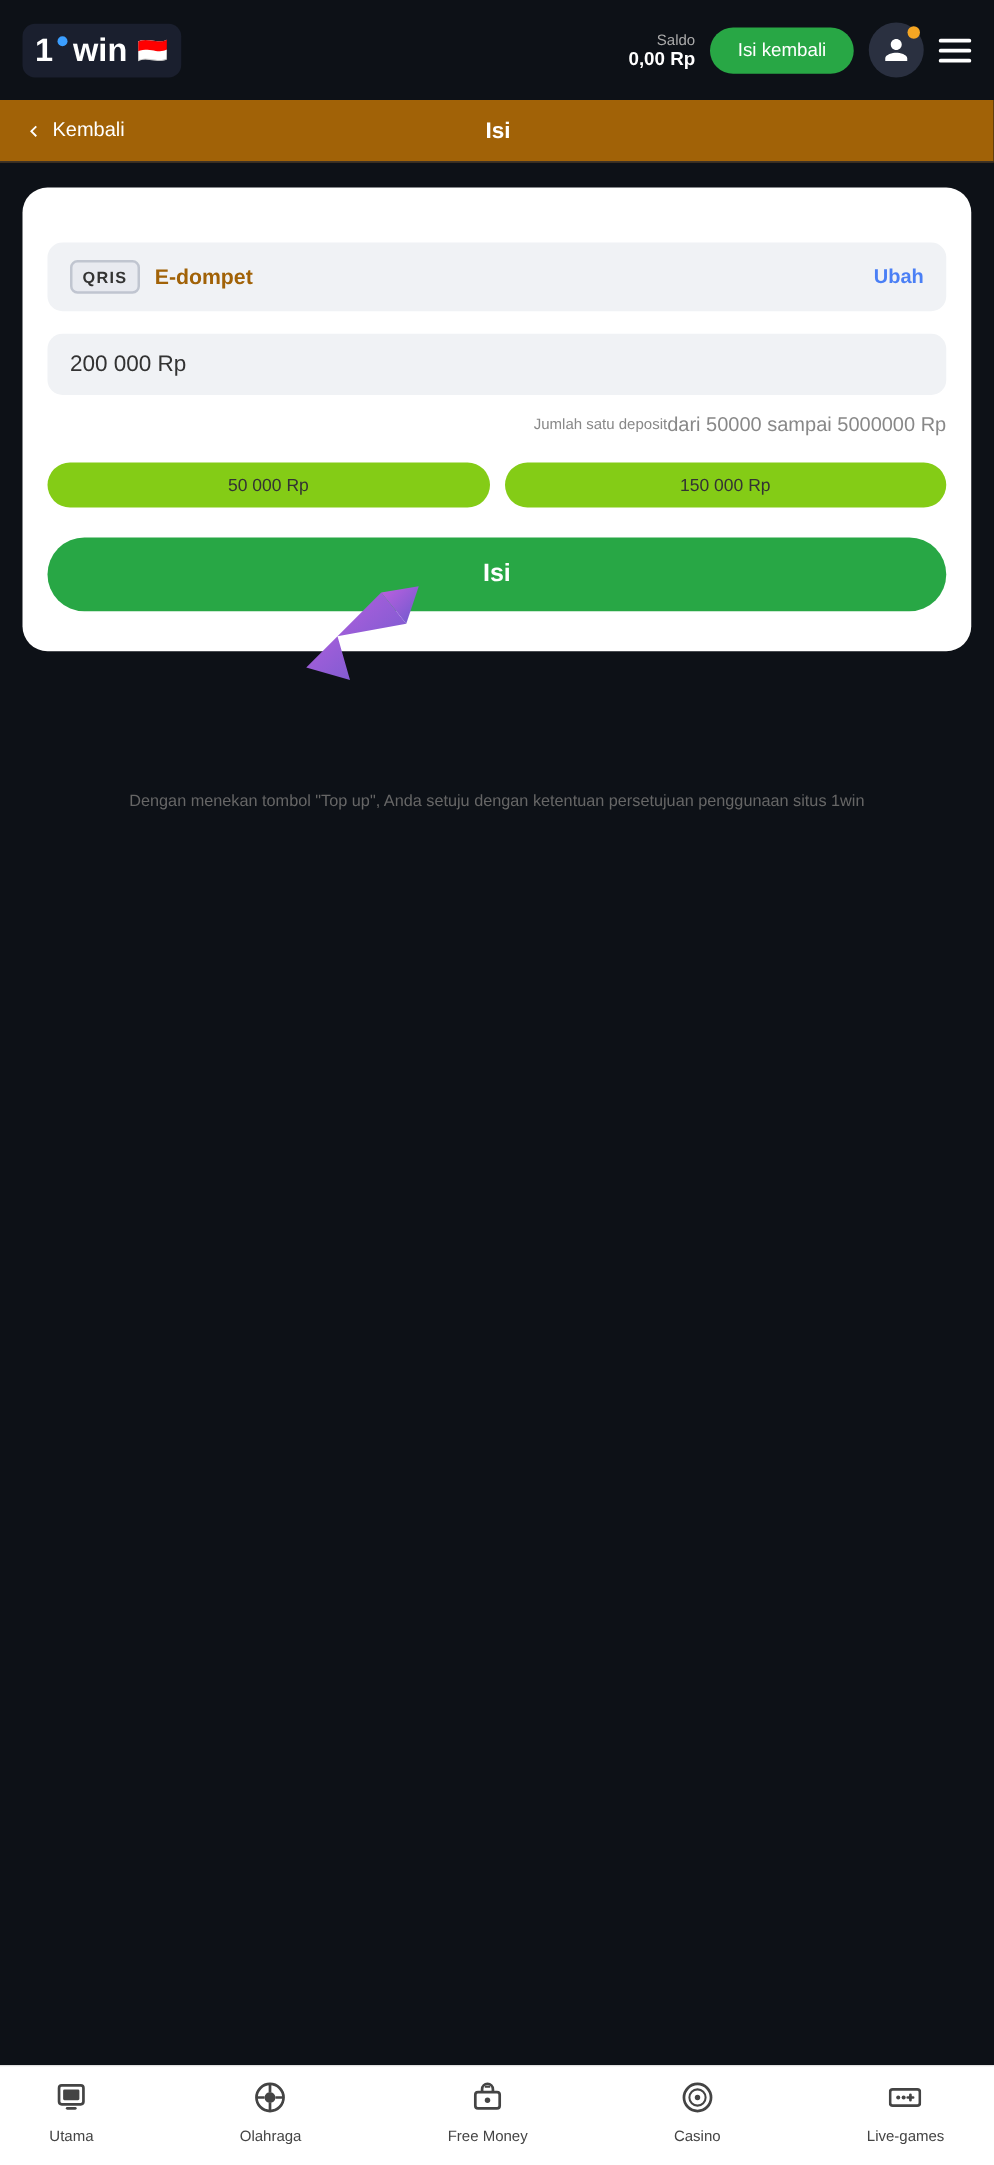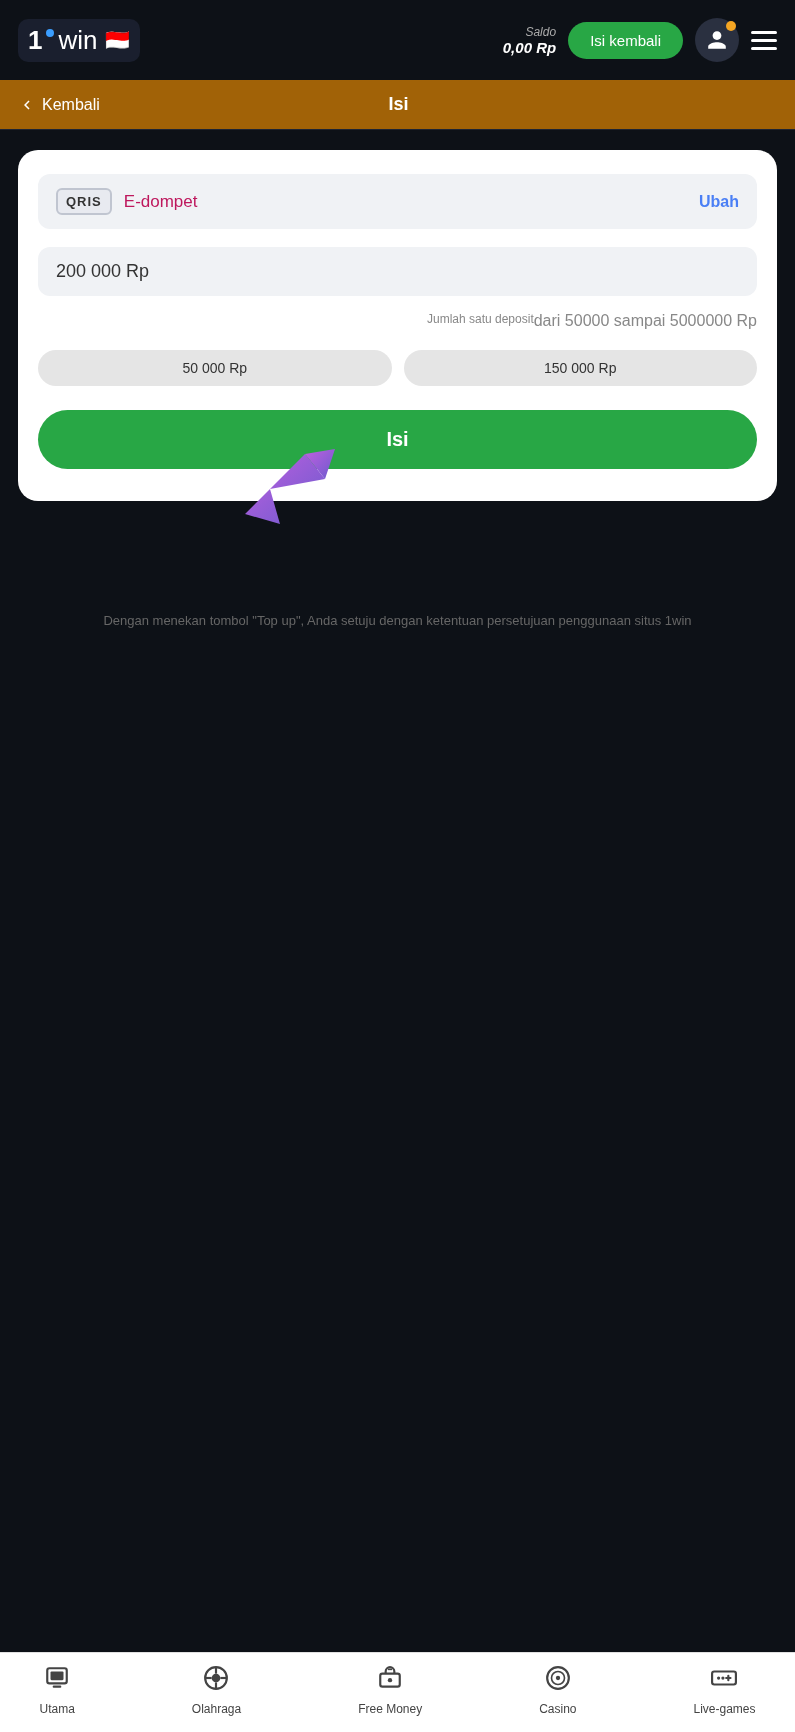--- a/index.html
+++ b/index.html
@@ -47,21 +47,20 @@
     }
 
     .header-right {
       display: flex;
       align-items: center;
       gap: 12px;
     }
 
     .balance-area {
       text-align: right;
-      font-style: italic;
     }
 
     .saldo-label {
       font-size: 12px;
       color: #aaa;
     }
 
     .saldo-value {
       font-size: 15px;
       font-weight: 600;
@@ -161,20 +160,21 @@
 
     
     .ewallet-row {
       display: flex;
       align-items: center;
       justify-content: space-between;
       background: #f0f2f5;
       border-radius: 12px;
       padding: 14px 18px;
       margin-bottom: 18px;
+      margin-top: 20px;
     }
 
     .ewallet-left {
       display: flex;
       align-items: center;
       gap: 12px;
     }
 
     .qris-logo {
       background: #e8eaf0;
@@ -182,22 +182,22 @@
       padding: 4px 8px;
       font-size: 13px;
       font-weight: 900;
       letter-spacing: 1px;
       color: #333;
       border: 2px solid #c0c5d0;
     }
 
     .ewallet-label {
       font-size: 17px;
-      font-weight: 400;
-      color: #be185d;
+      font-weight: 700;
+      color: #a16207;
     }
 
     .ubah-btn {
       background: none;
       border: none;
       color: #4a7ff5;
       font-size: 16px;
       font-weight: 700;
       cursor: pointer;
     }
@@ -233,21 +233,21 @@
 
     
     .quick-amounts {
       display: flex;
       gap: 12px;
       margin-bottom: 24px;
     }
 
     .quick-btn {
       flex: 1;
-      background: #e5e5e5;
+      background: #84cc16;
       border: none;
       border-radius: 20px;
       padding: 10px 0;
       font-size: 14px;
       color: #333;
       cursor: pointer;
       text-align: center;
     }
 
     
@@ -318,21 +318,21 @@
     }
   </style>
 </head>
 <body>
 
 <header class="header">
   <div class="logo-area">
     <div class="logo-box">
       <span style="font-size:26px;font-weight:900;color:#fff;">1</span>
       <div class="logo-dot-blue"></div>
-      <span style="font-size:26px;font-weight:400;color:#fff;">win</span>
+      <span style="font-size:26px;font-weight:700;color:#fff;">win</span>
       <span style="font-size:20px;margin-left:4px;">🇮🇩</span>
     </div>
   </div>
   <div class="header-right">
     <div class="balance-area">
       <div class="saldo-label">Saldo</div>
       <div class="saldo-value">0,00 Rp</div>
     </div>
     <button class="topup-btn">Isi kembali</button>
     <button class="profile-btn">

